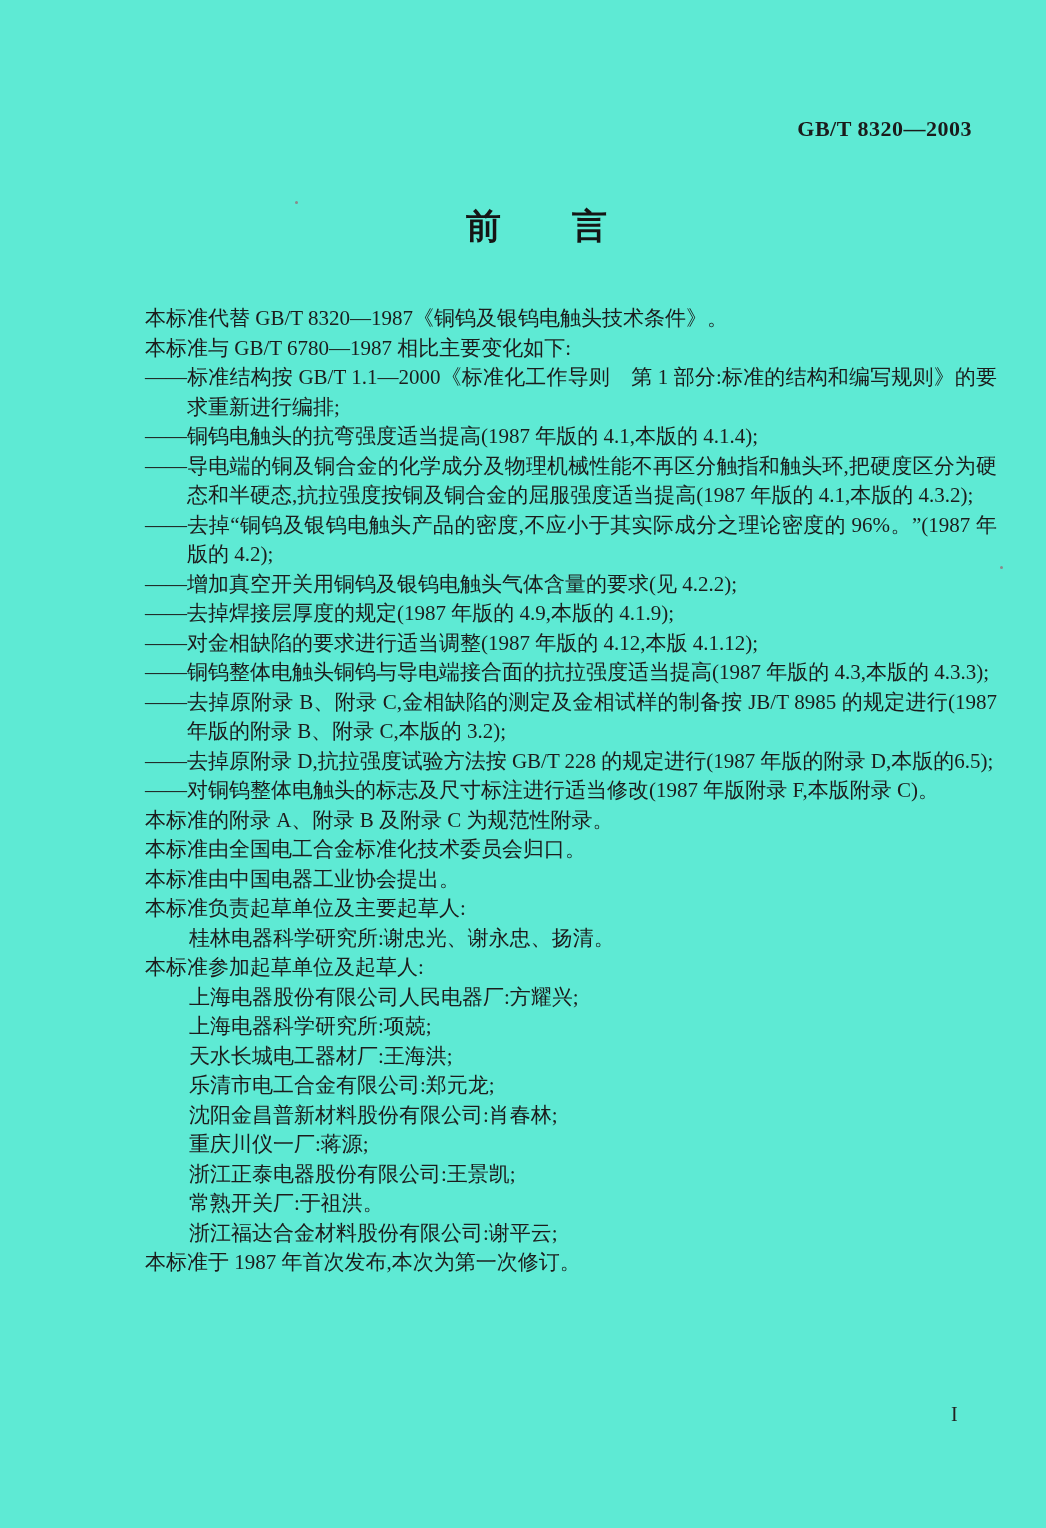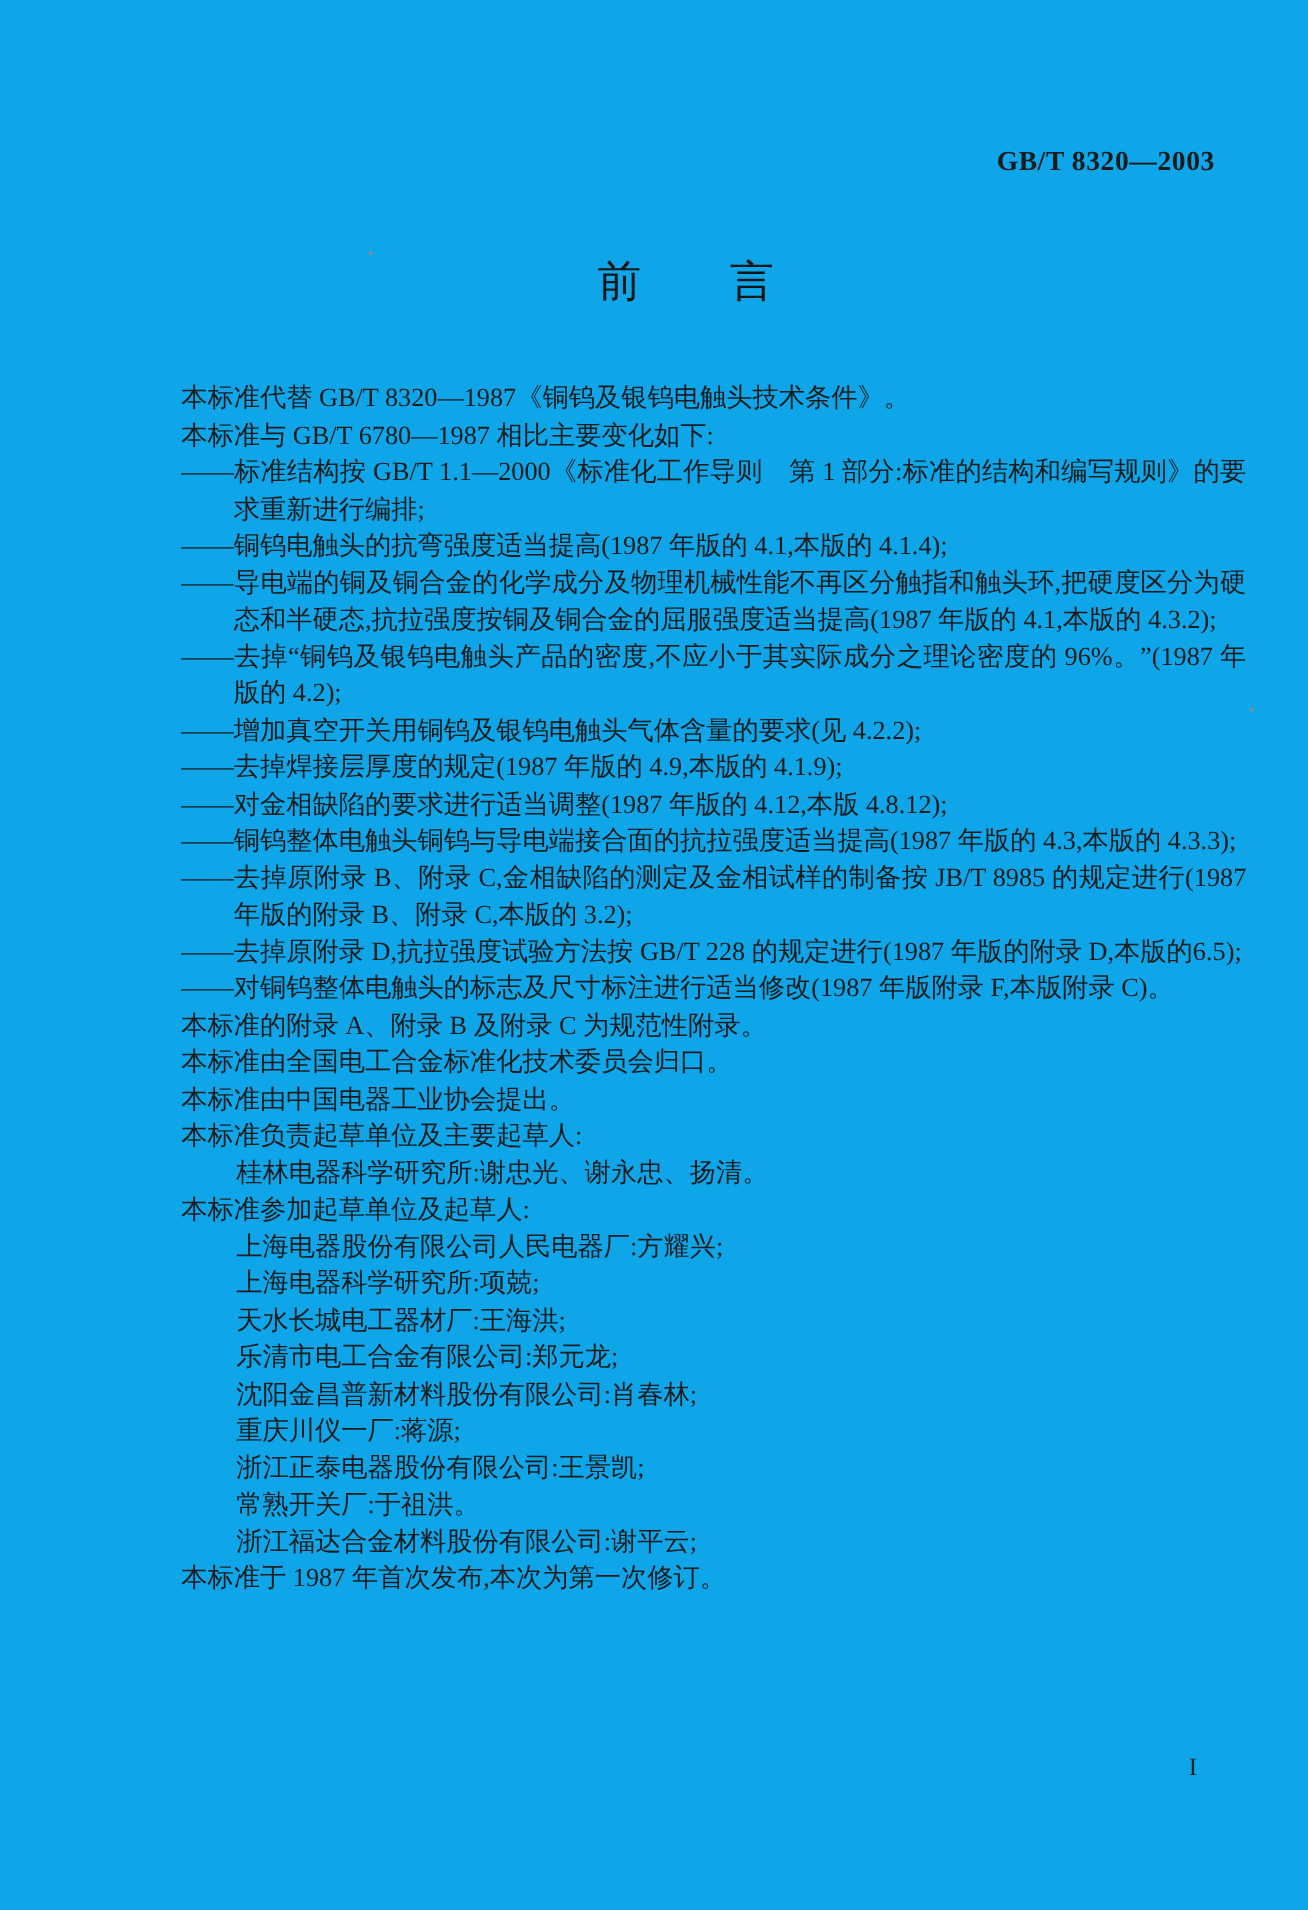--- a/index.html
+++ b/index.html
@@ -4,43 +4,43 @@
 <style>
   html,body{margin:0;padding:0;}
   body{
     width:1046px;height:1528px;
     background:#e9e9e9;
     font-family:"Liberation Serif","DejaVu Serif",serif;
   }
   .page{
     position:relative;
     width:1046px;height:1528px;
-    background:#0ea5e9;
+    background:#5eead4;
     color:#1b1b1b;
     overflow:hidden;
   }
   
   .doc-number{
     position:absolute;
     top:116px;
     right:74px;
     font-size:22px;
     font-weight:bold;
     letter-spacing:0.5px;
     font-family:"Liberation Serif","DejaVu Serif",serif;
   }
   
   .page-title{
     position:absolute;
     top:207px;
-    left:478px;
+    left:466px;
     margin:0;
     font-size:35px;
     line-height:38px;
-    font-weight:normal;
+    font-weight:bold;
     letter-spacing:71px;      
     white-space:nowrap;
     font-family:"Liberation Sans","DejaVu Sans",sans-serif;
     color:#151515;
   }
   
   .body-block{
     position:absolute;
     top:304px;
     left:145px;
@@ -88,21 +88,21 @@
 
   <div class="body-block">
       <p class="para normal">本标准代替 GB/T 8320—1987《铜钨及银钨电触头技术条件》。</p>
       <p class="para normal">本标准与 GB/T 6780—1987 相比主要变化如下:</p>
       <p class="para dash">——标准结构按 GB/T 1.1—2000《标准化工作导则　第 1 部分:标准的结构和编写规则》的要求重新进行编排;</p>
       <p class="para dash">——铜钨电触头的抗弯强度适当提高(1987 年版的 4.1,本版的 4.1.4);</p>
       <p class="para dash">——导电端的铜及铜合金的化学成分及物理机械性能不再区分触指和触头环,把硬度区分为硬态和半硬态,抗拉强度按铜及铜合金的屈服强度适当提高(1987 年版的 4.1,本版的 4.3.2);</p>
       <p class="para dash">——去掉“铜钨及银钨电触头产品的密度,不应小于其实际成分之理论密度的 96%。”(1987 年版的 4.2);</p>
       <p class="para dash">——增加真空开关用铜钨及银钨电触头气体含量的要求(见 4.2.2);</p>
       <p class="para dash">——去掉焊接层厚度的规定(1987 年版的 4.9,本版的 4.1.9);</p>
-      <p class="para dash">——对金相缺陷的要求进行适当调整(1987 年版的 4.12,本版 4.8.12);</p>
+      <p class="para dash">——对金相缺陷的要求进行适当调整(1987 年版的 4.12,本版 4.1.12);</p>
       <p class="para dash">——铜钨整体电触头铜钨与导电端接合面的抗拉强度适当提高(1987 年版的 4.3,本版的 4.3.3);</p>
       <p class="para dash">——去掉原附录 B、附录 C,金相缺陷的测定及金相试样的制备按 JB/T 8985 的规定进行(1987 年版的附录 B、附录 C,本版的 3.2);</p>
       <p class="para dash">——去掉原附录 D,抗拉强度试验方法按 GB/T 228 的规定进行(1987 年版的附录 D,本版的6.5);</p>
       <p class="para dash">——对铜钨整体电触头的标志及尺寸标注进行适当修改(1987 年版附录 F,本版附录 C)。</p>
       <p class="para normal">本标准的附录 A、附录 B 及附录 C 为规范性附录。</p>
       <p class="para normal">本标准由全国电工合金标准化技术委员会归口。</p>
       <p class="para normal">本标准由中国电器工业协会提出。</p>
       <p class="para normal">本标准负责起草单位及主要起草人:</p>
       <p class="para indent">桂林电器科学研究所:谢忠光、谢永忠、扬清。</p>
       <p class="para normal">本标准参加起草单位及起草人:</p>

